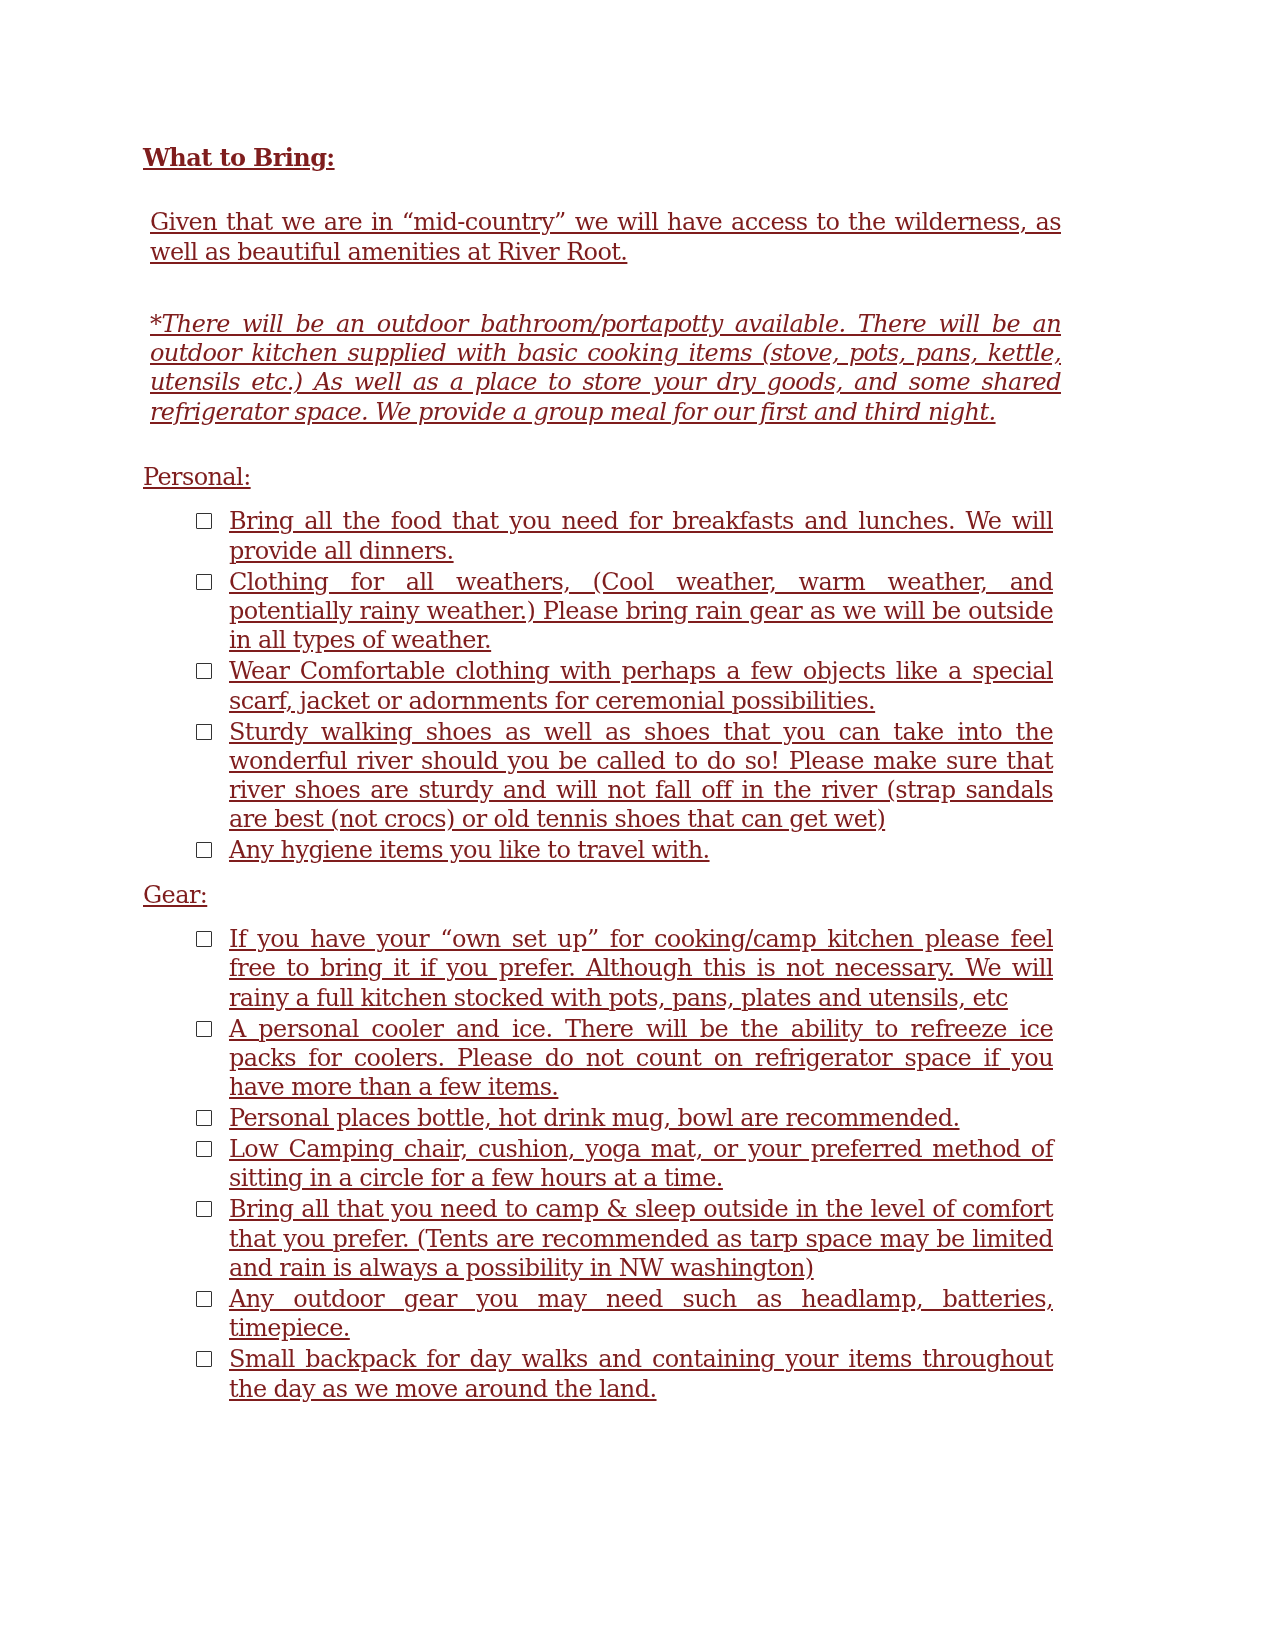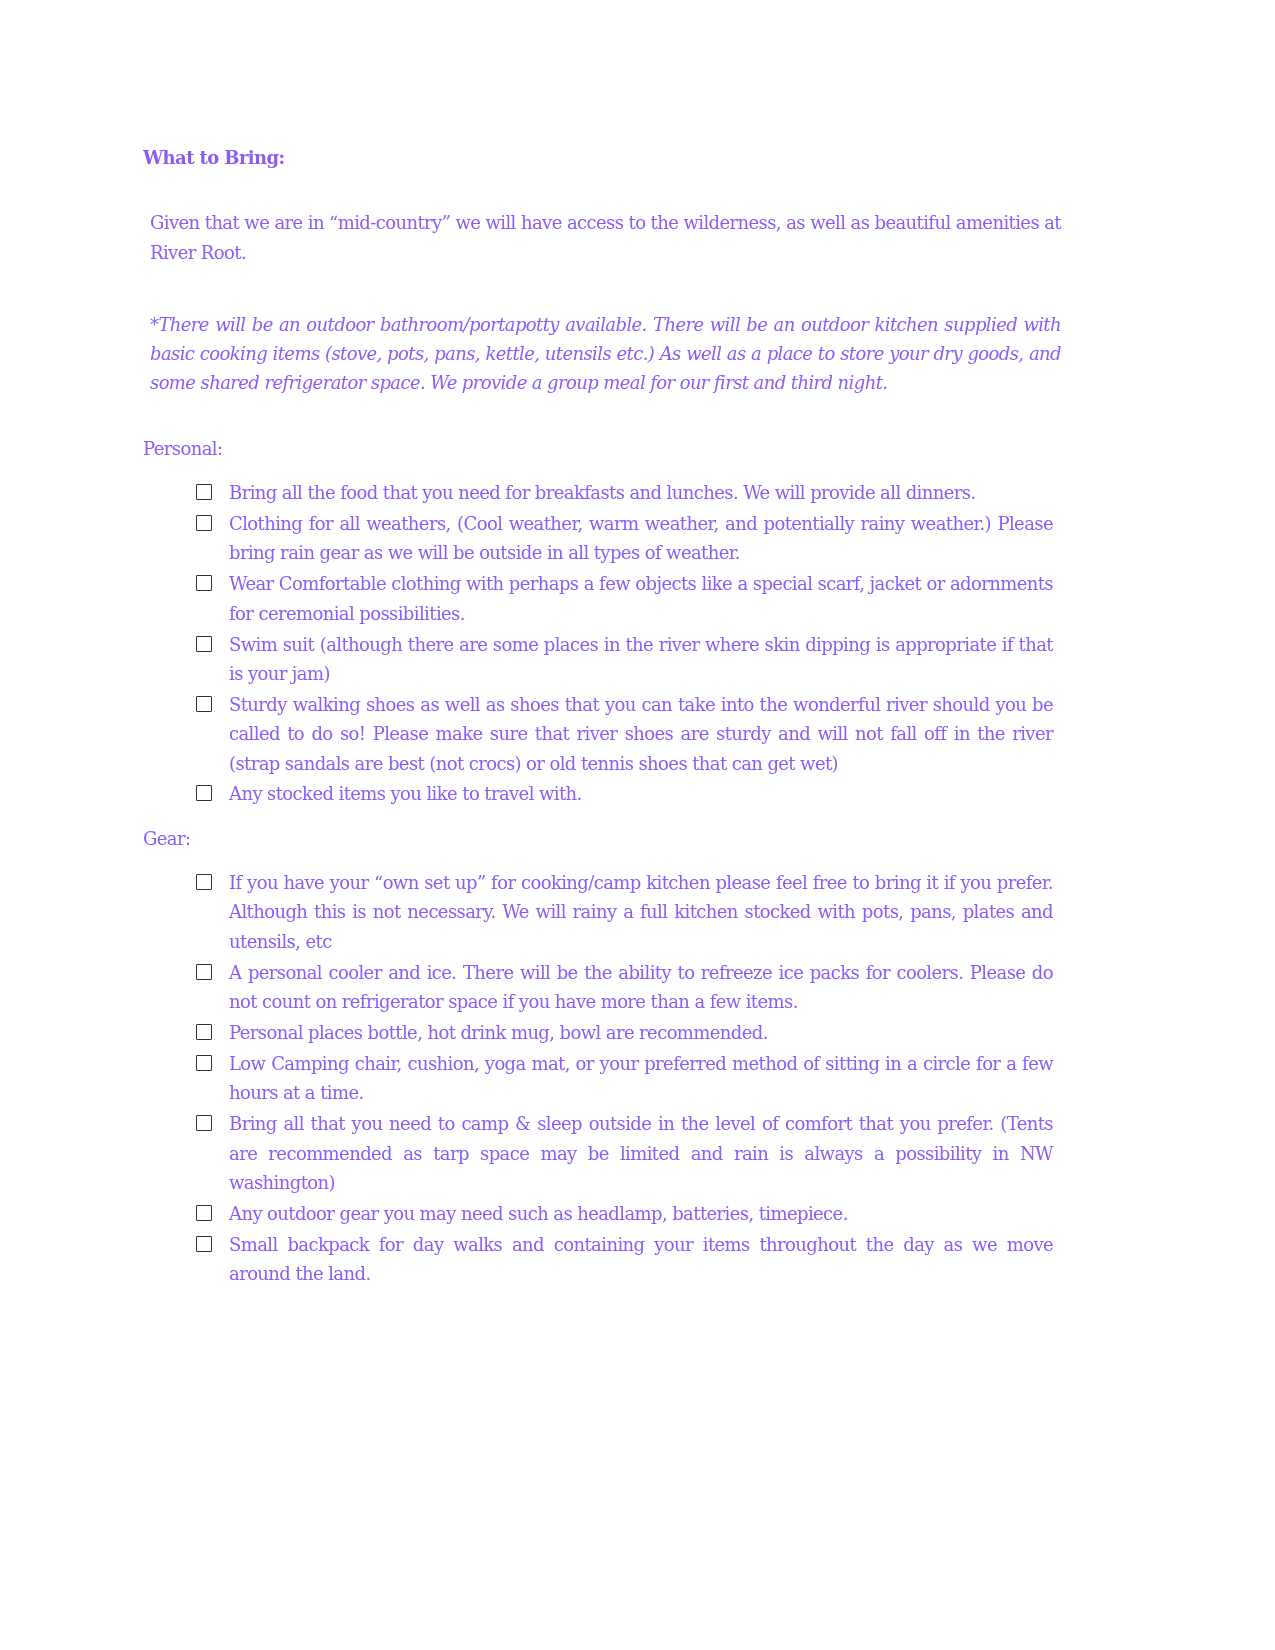--- a/index.html
+++ b/index.html
@@ -3,24 +3,25 @@
   <meta charset="utf-8">
   <style>
     html, body { margin: 0; padding: 0; background: #ffffff; }
     body { width: 1275px; height: 1650px; position: relative; overflow: hidden; }
     .page {
       position: absolute;
       left: 143px;
       top: 143px;
       width: 925px;
       font-family: "DejaVu Serif", "Liberation Serif", serif;
-      font-size: 18px;
+      font-size: 24px;
       line-height: 29.3px;
-      color: #8b5cf6;
+      color: #7f1d1d;
       letter-spacing: -0.6px;
+      text-decoration: underline;
     }
     .title { font-weight: bold; margin: 0; }
     p { margin: 7px; text-align: justify; }
     .gap { height: 29px; }
     .italic { font-style: italic; }
     .section-label { margin: 0; }
     ul.checklist { list-style: none; margin: 15px; padding: 0 0 0 38px; }
     ul.checklist li {
       position: relative;
       padding-left: 33px;
@@ -48,23 +49,23 @@
   <p>Given that we are in “mid-country” we will have access to the wilderness, as well as beautiful amenities at River Root.</p>
   <div class="gap"></div>
   <p class="italic">*There will be an outdoor bathroom/portapotty available. There will be an outdoor kitchen supplied with basic cooking items (stove, pots, pans, kettle, utensils etc.) As well as a place to store your dry goods, and some shared refrigerator space.  We provide a group meal for our first and third night.</p>
   <div class="gap"></div>
 
   <p class="section-label">Personal:</p>
   <ul class="checklist">
     <li><span class="box"></span><span>Bring all the food that you need for breakfasts and lunches. We will provide all dinners.</span></li>
     <li><span class="box"></span><span>Clothing for all weathers, (Cool weather, warm weather, and potentially rainy weather.) Please bring rain gear as we will be outside in all types of weather.</span></li>
     <li><span class="box"></span><span>Wear Comfortable clothing with perhaps a few objects like a special scarf, jacket or adornments for ceremonial possibilities.</span></li>
-    <li><span class="box"></span><span>Swim suit (although there are some places in the river where skin dipping is appropriate if that is your jam)</span></li>
+    <li><span class="box"></span></li>
     <li><span class="box"></span><span>Sturdy walking shoes as well as shoes that you can take into the wonderful river should you be called to do so! Please make sure that river shoes are sturdy and will not fall off in the river (strap sandals are best (not crocs) or old tennis shoes that can get wet)</span></li>
-    <li><span class="box"></span><span>Any stocked items you like to travel with.</span></li>
+    <li><span class="box"></span><span>Any hygiene items you like to travel with.</span></li>
   </ul>
 
   <p class="section-label">Gear:</p>
   <ul class="checklist">
     <li><span class="box"></span><span>If you have your “own set up” for cooking/camp kitchen please feel free to bring it if you prefer.   Although this is not necessary.  We will rainy a full kitchen stocked with pots, pans, plates and utensils, etc</span></li>
     <li><span class="box"></span><span>A personal cooler and ice.  There will be the ability to refreeze ice packs for coolers. Please do not count on refrigerator space if you have more than a few items.</span></li>
     <li><span class="box"></span><span>Personal places bottle, hot drink mug, bowl are recommended.</span></li>
     <li><span class="box"></span><span>Low Camping chair, cushion, yoga mat, or your preferred method of sitting in a circle for a few hours at a time.</span></li>
     <li><span class="box"></span><span>Bring all that you need to camp &amp; sleep outside in the level of comfort that you prefer. (Tents are recommended as tarp space may be limited and rain is always a possibility in NW washington)</span></li>
     <li><span class="box"></span><span>Any outdoor gear you may need such as headlamp, batteries, timepiece.</span></li>

